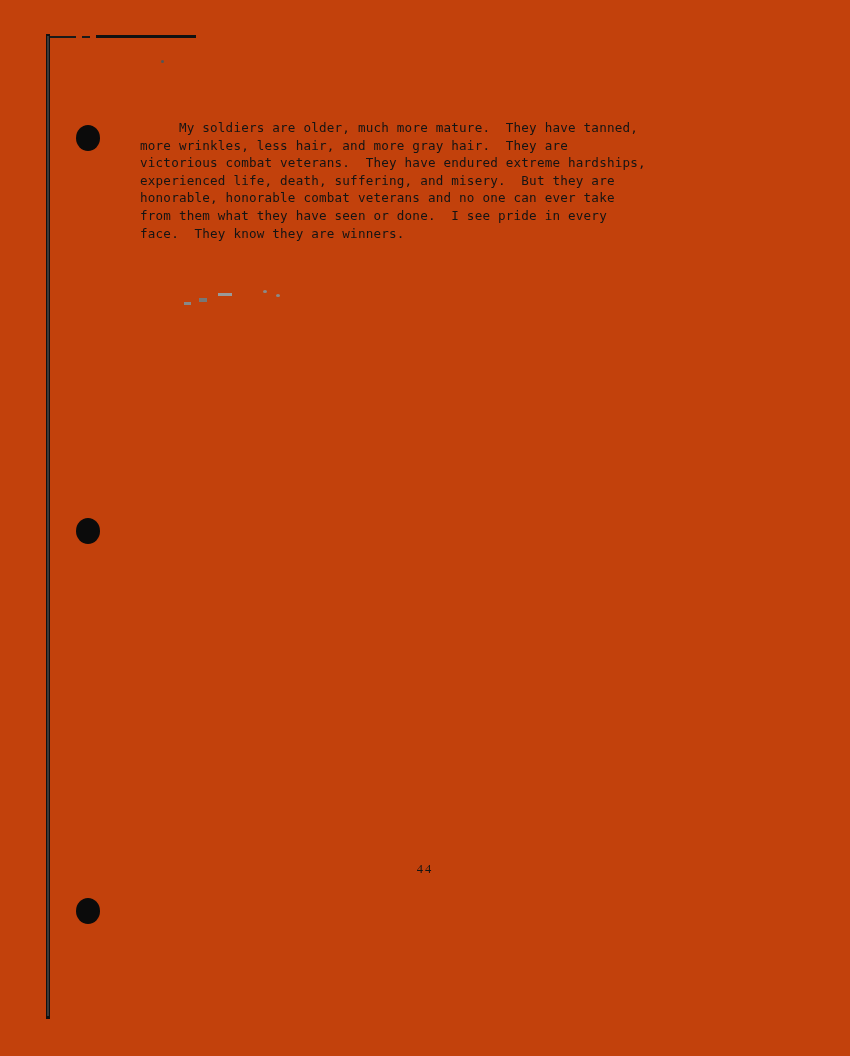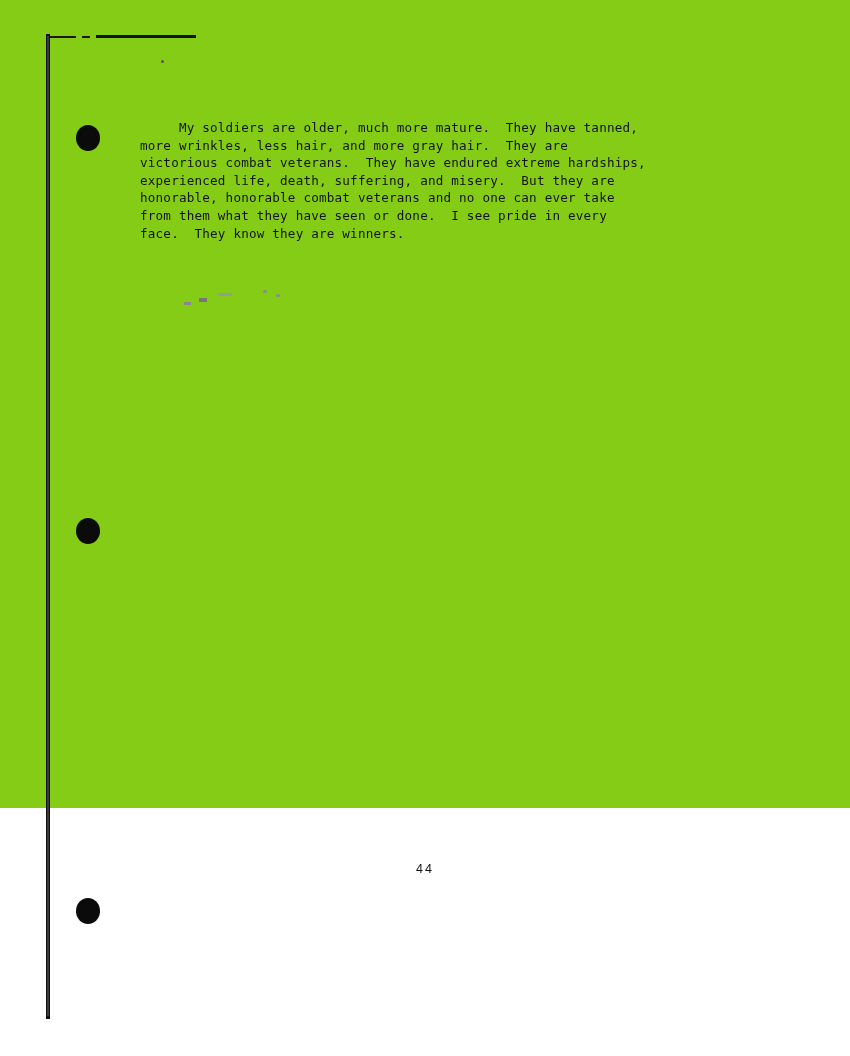--- a/index.html
+++ b/index.html
@@ -12,22 +12,22 @@
     height: 1056px;
     position: relative;
     overflow: hidden;
     font-family: "DejaVu Sans Mono", monospace;
   }
 
   .page {
     position: absolute;
     top: 0; left: 0;
     width: 850px;
-    height: 808px;
-    background: #84cc16;
+    height: 1056px;
+    background: #c2410c;
   }
 
   
   .binding-edge {
     position: absolute;
     left: 46px;
     top: 34px;
     width: 4px;
     height: 985px;
     background: #111111;
@@ -103,21 +103,21 @@
     letter-spacing: 0.2px;
   }
 
   
   .page-number {
     position: absolute;
     left: 0;
     top: 862px;
     width: 850px;
     text-align: center;
-    font-family: Liberation Sans, sans-serif;
+    font-family: Liberation Serif, serif;
     font-size: 12.5px;
     color: #141414;
     letter-spacing: 2px;
   }
 </style>
 </head>
 <body>
 
 <div class="page">
 

